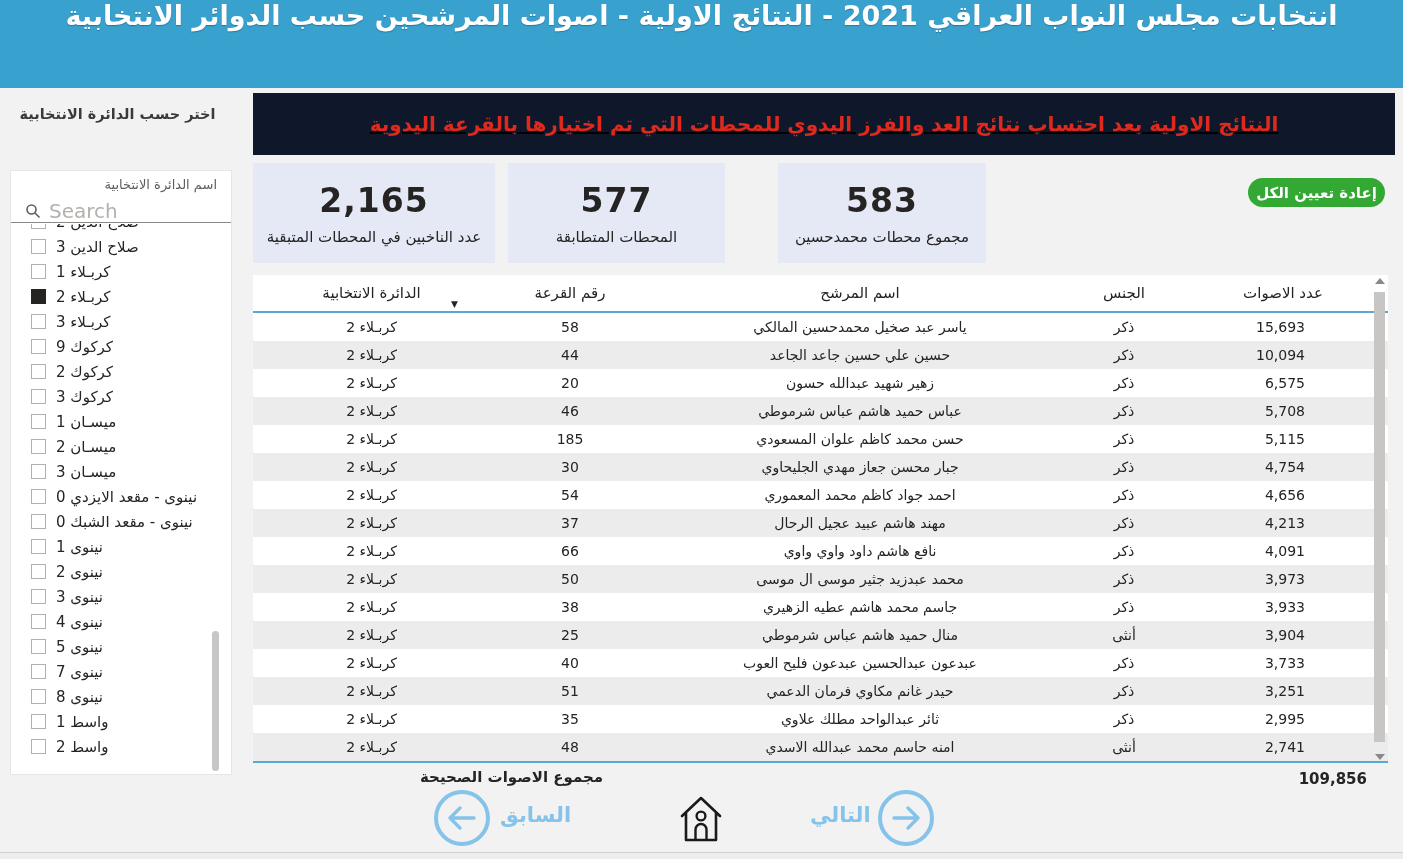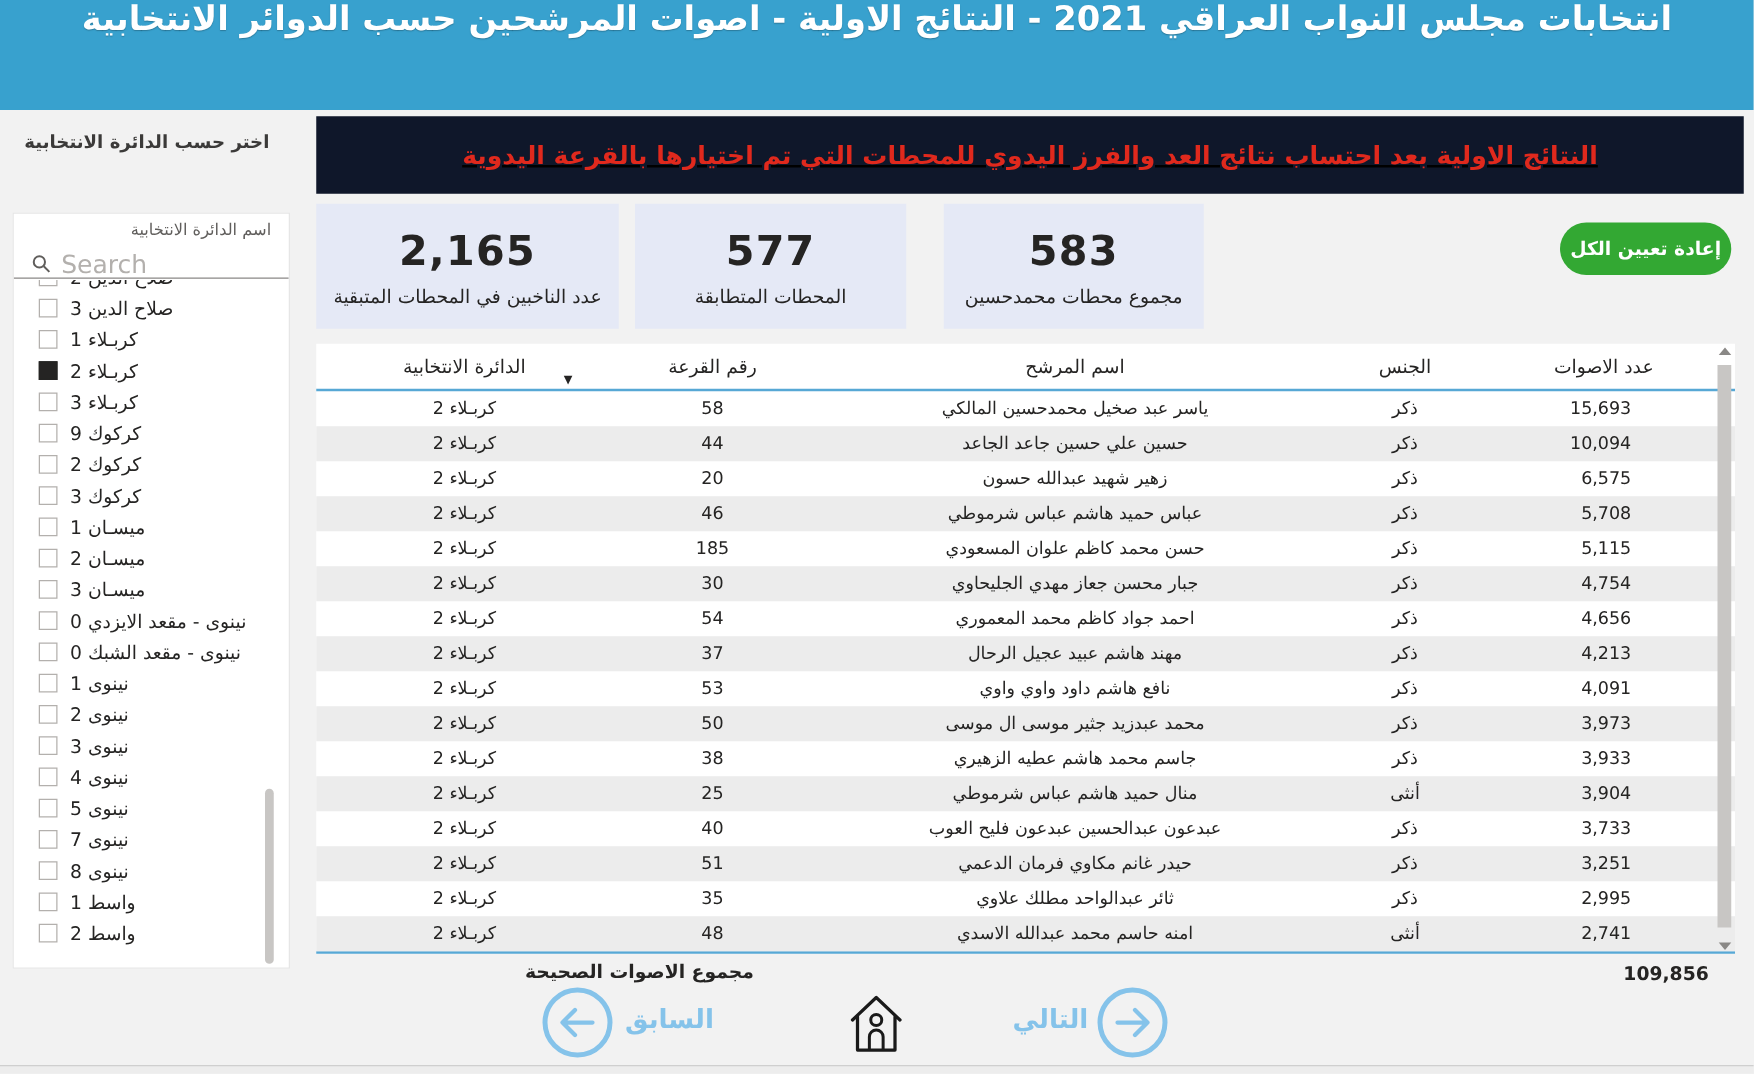--- a/index.html
+++ b/index.html
@@ -31,24 +31,24 @@
   
   #subtitle-box { left:253px; top:93px; width:1142px; height:62px; background:#0f172a; display:flex; align-items:center; justify-content:center;text-decoration:underline; }
   #subtitle-box .red-title { color:#E0291D; font-weight:bold; font-size:20px; direction:rtl; text-align:center; padding:0 30px; }
 
   
   .stat-card { top:163px; height:100px; background:#E5E9F6; display:flex; flex-direction:column; align-items:center; justify-content:center; }
   .stat-value { font-size:33px; color:#252423; font-weight:600; letter-spacing:1px; }
   .stat-label { font-size:15px; color:#252423; direction:rtl; margin-top:8px; }
   #card-remaining { left:253px; width:242px; }
   #card-matched  { left:508px; width:217px; }
-  #card-total    { left:755px; width:208px;align-items:center; }
-
-  
-  #reset-button { left:1248px; top:178px; width:137px; height:42px; background:#33A833; border:none; border-radius:21px; color:#ffffff; font-weight:bold; font-size:15px; direction:rtl; cursor:pointer; font-family:inherit; }
+  #card-total    { left:778px; width:208px;align-items:center; }
+
+  
+  #reset-button { left:1248px; top:178px; width:137px; height:29px; background:#33A833; border:none; border-radius:21px; color:#ffffff; font-weight:bold; font-size:15px; direction:rtl; cursor:pointer; font-family:inherit; }
 
   
   #table { left:253px; top:275px; width:1135px; background:#ffffff; border-bottom:2px solid #57A8D5; }
   #table-header { display:flex; direction:rtl; height:38px; align-items:center; border-bottom:2px solid #57A8D5; position:relative; }
   .hcell { font-size:15px; color:#252423; text-align:center; direction:rtl; }
   .col-votes { width:210px; } .col-gender { width:108px; } .col-name { width:420px; } .col-lottery { width:160px; } .col-district { width:237px; }
   #sort-icon { position:absolute; left:198px; top:24px; font-size:9px; color:#252423; }
   .trow { display:flex; direction:rtl; height:28px; align-items:center; }
   .trow.alt { background:#ECECEC; }
   .tcell { font-size:14px; color:#252423; text-align:center; direction:rtl; white-space:nowrap; }
@@ -272,21 +272,21 @@
         <div class="tcell votes col-votes"><span>4,213</span></div>
         <div class="tcell col-gender">ذكر</div>
         <div class="tcell col-name">مهند هاشم عبيد عجيل الرحال</div>
         <div class="tcell col-lottery">37</div>
         <div class="tcell col-district">كربـلاء 2</div>
       </div>
       <div class="trow">
         <div class="tcell votes col-votes"><span>4,091</span></div>
         <div class="tcell col-gender">ذكر</div>
         <div class="tcell col-name">نافع هاشم داود واوي واوي</div>
-        <div class="tcell col-lottery">53</div>
+        <div class="tcell col-lottery">66</div>
         <div class="tcell col-district">كربـلاء 2</div>
       </div>
       <div class="trow alt">
         <div class="tcell votes col-votes"><span>3,973</span></div>
         <div class="tcell col-gender">ذكر</div>
         <div class="tcell col-name">محمد عبدزيد جثير موسى ال موسى</div>
         <div class="tcell col-lottery">50</div>
         <div class="tcell col-district">كربـلاء 2</div>
       </div>
       <div class="trow">

